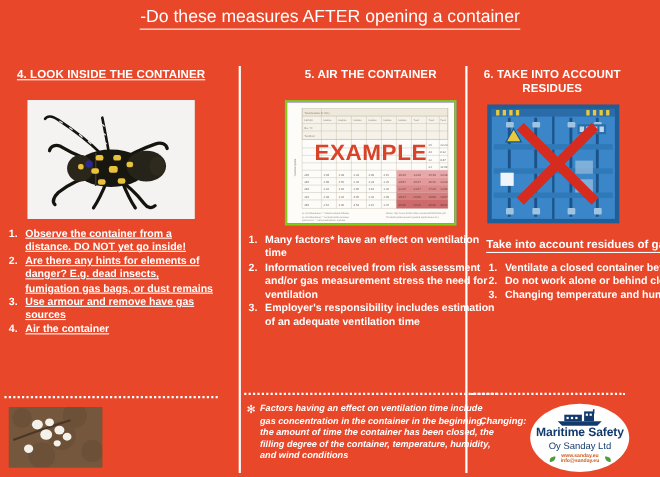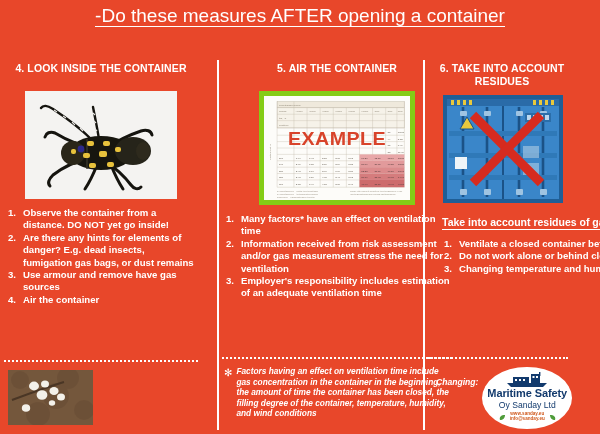--- a/index.html
+++ b/index.html
@@ -12,28 +12,28 @@
   }
   .poster { position:absolute; inset:0; background:#E8472A; }
 
   
   .header { text-align:center; padding-top:7px; }
   .title-main {
     font-size:13.5px; letter-spacing:.2px; font-weight:400; color:#fff;
     line-height:17px;
   }
   .title-sub {
-    font-size:19px; font-weight:400; color:#fff; line-height:18px;
+    font-size:16px; font-weight:400; color:#fff; line-height:18px;
     display:inline-block; border-bottom:1.4px solid #fff; padding-bottom:1px;
   }
 
   
   .cols { position:absolute; top:58px; left:0; right:0; bottom:0; }
   .col { position:absolute; top:0; bottom:0; }
-  .col-1 { left:0;     width:202px; }
+  .col-1 { left:0;     width:202px;text-decoration:underline; }
   .col-2 { left:218px; width:238px; }
   .col-3 { left:424px; width:148px; }
 
   .vdiv { position:absolute; top:2px; bottom:4px; width:2px; background:#fff; }
   .vdiv-a { left:217px; }
   .vdiv-b { left:423px; }
 
   .col-head {
     font-size:10.5px; font-weight:bold; text-align:center; color:#fff;
     letter-spacing:.1px; line-height:13px; padding:4px 4px 0 4px;
@@ -46,21 +46,21 @@
 
   
   .beetle-photo {
     width:152px; height:108px; background:#f2f2f0; position:relative; overflow:hidden;
   }
   .beetle-photo svg { display:block; width:100%; height:100%; }
 
   
   .table-img {
     width:156px; height:114px; background:#8b5cf6; position:relative; overflow:hidden;
-    border:5px solid #84cc16;
+    border:2px solid #84cc16;
   }
   .table-img svg { display:block; width:100%; height:100%; }
 
   
   .container-img {
     width:124px; height:116px; position:relative; margin-left:10px;
   }
   .container-img svg { display:block; width:100%; height:100%; }
 
   

